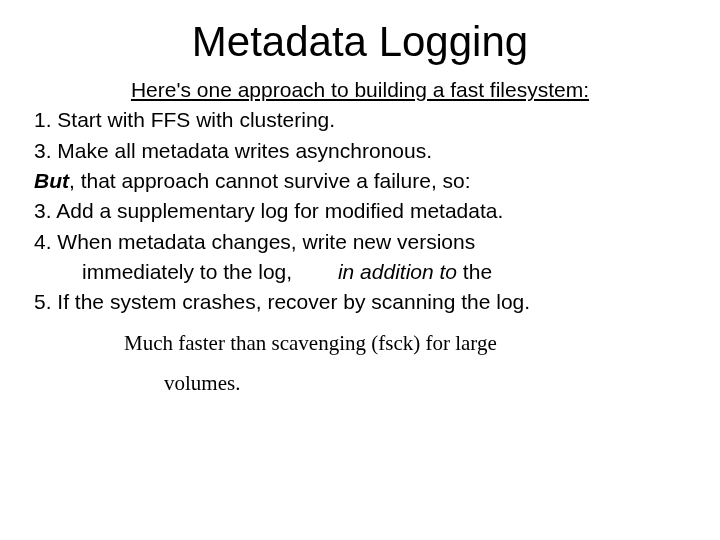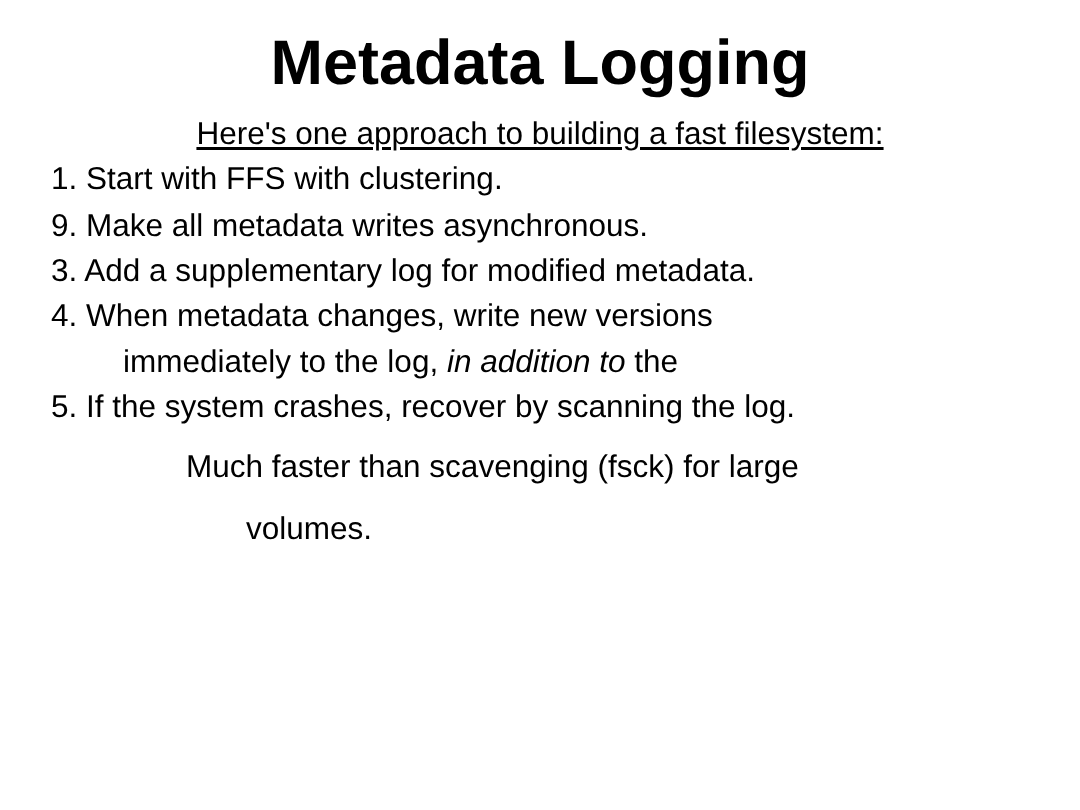--- a/index.html
+++ b/index.html
@@ -14,57 +14,61 @@
   .slide {
     box-sizing: border-box;
     width: 720px;
     height: 540px;
     padding: 18px 34px 0 34px;
   }
   .title {
     text-align: center;
     font-size: 42px;
     margin: 0 0 10px 0;
-    font-weight: bold;
+    font-weight: normal;
   }
   .body {
     font-size: 21px;
     line-height: 1.35;
   }
   .lead {
     text-decoration: underline;
     margin: 0 0 2px 0;
     text-align: center;
   }
   .item {
     margin: 0 0 2px 0;
   }
   .cont {
     padding-left: 48px;
     margin: 0 0 2px 0;
   }
   .subnote {
     padding-left: 90px;
     margin: 12px 0 2px 0;
+    font-family: Liberation Serif, serif;
   }
-  .italic { font-style: italic; }
+  .italic { font-style: italic; margin-left: 40px; }
   .bolditalic { font-style: italic; font-weight: bold; }
 </style>
 </head>
 <body>
 
 <div class="slide">
   <h1 class="title">Metadata Logging</h1>
 
   <div class="body">
     <div class="lead">Here's one approach to building a fast filesystem:</div>
 
     <div class="item">1. Start with FFS with clustering.</div>
-    <div class="item">9. Make all metadata writes asynchronous.</div>
+    <div class="item">3. Make all metadata writes asynchronous.</div>
 
+    <div class="item">
+      <span class="bolditalic">But</span><span>, that approach cannot survive a failure, so:</span>
+    </div>
 
     <div class="item">3. Add a supplementary log for modified metadata.</div>
 
     <div class="item">4. When metadata changes, write new versions</div>
     <div class="cont">
       <span>immediately to the log, </span><span class="italic">in addition to</span><span> the</span>
     </div>
 
     <div class="item">5. If the system crashes, recover by scanning the log.</div>
     <div class="subnote">Much faster than scavenging (fsck) for large</div>

